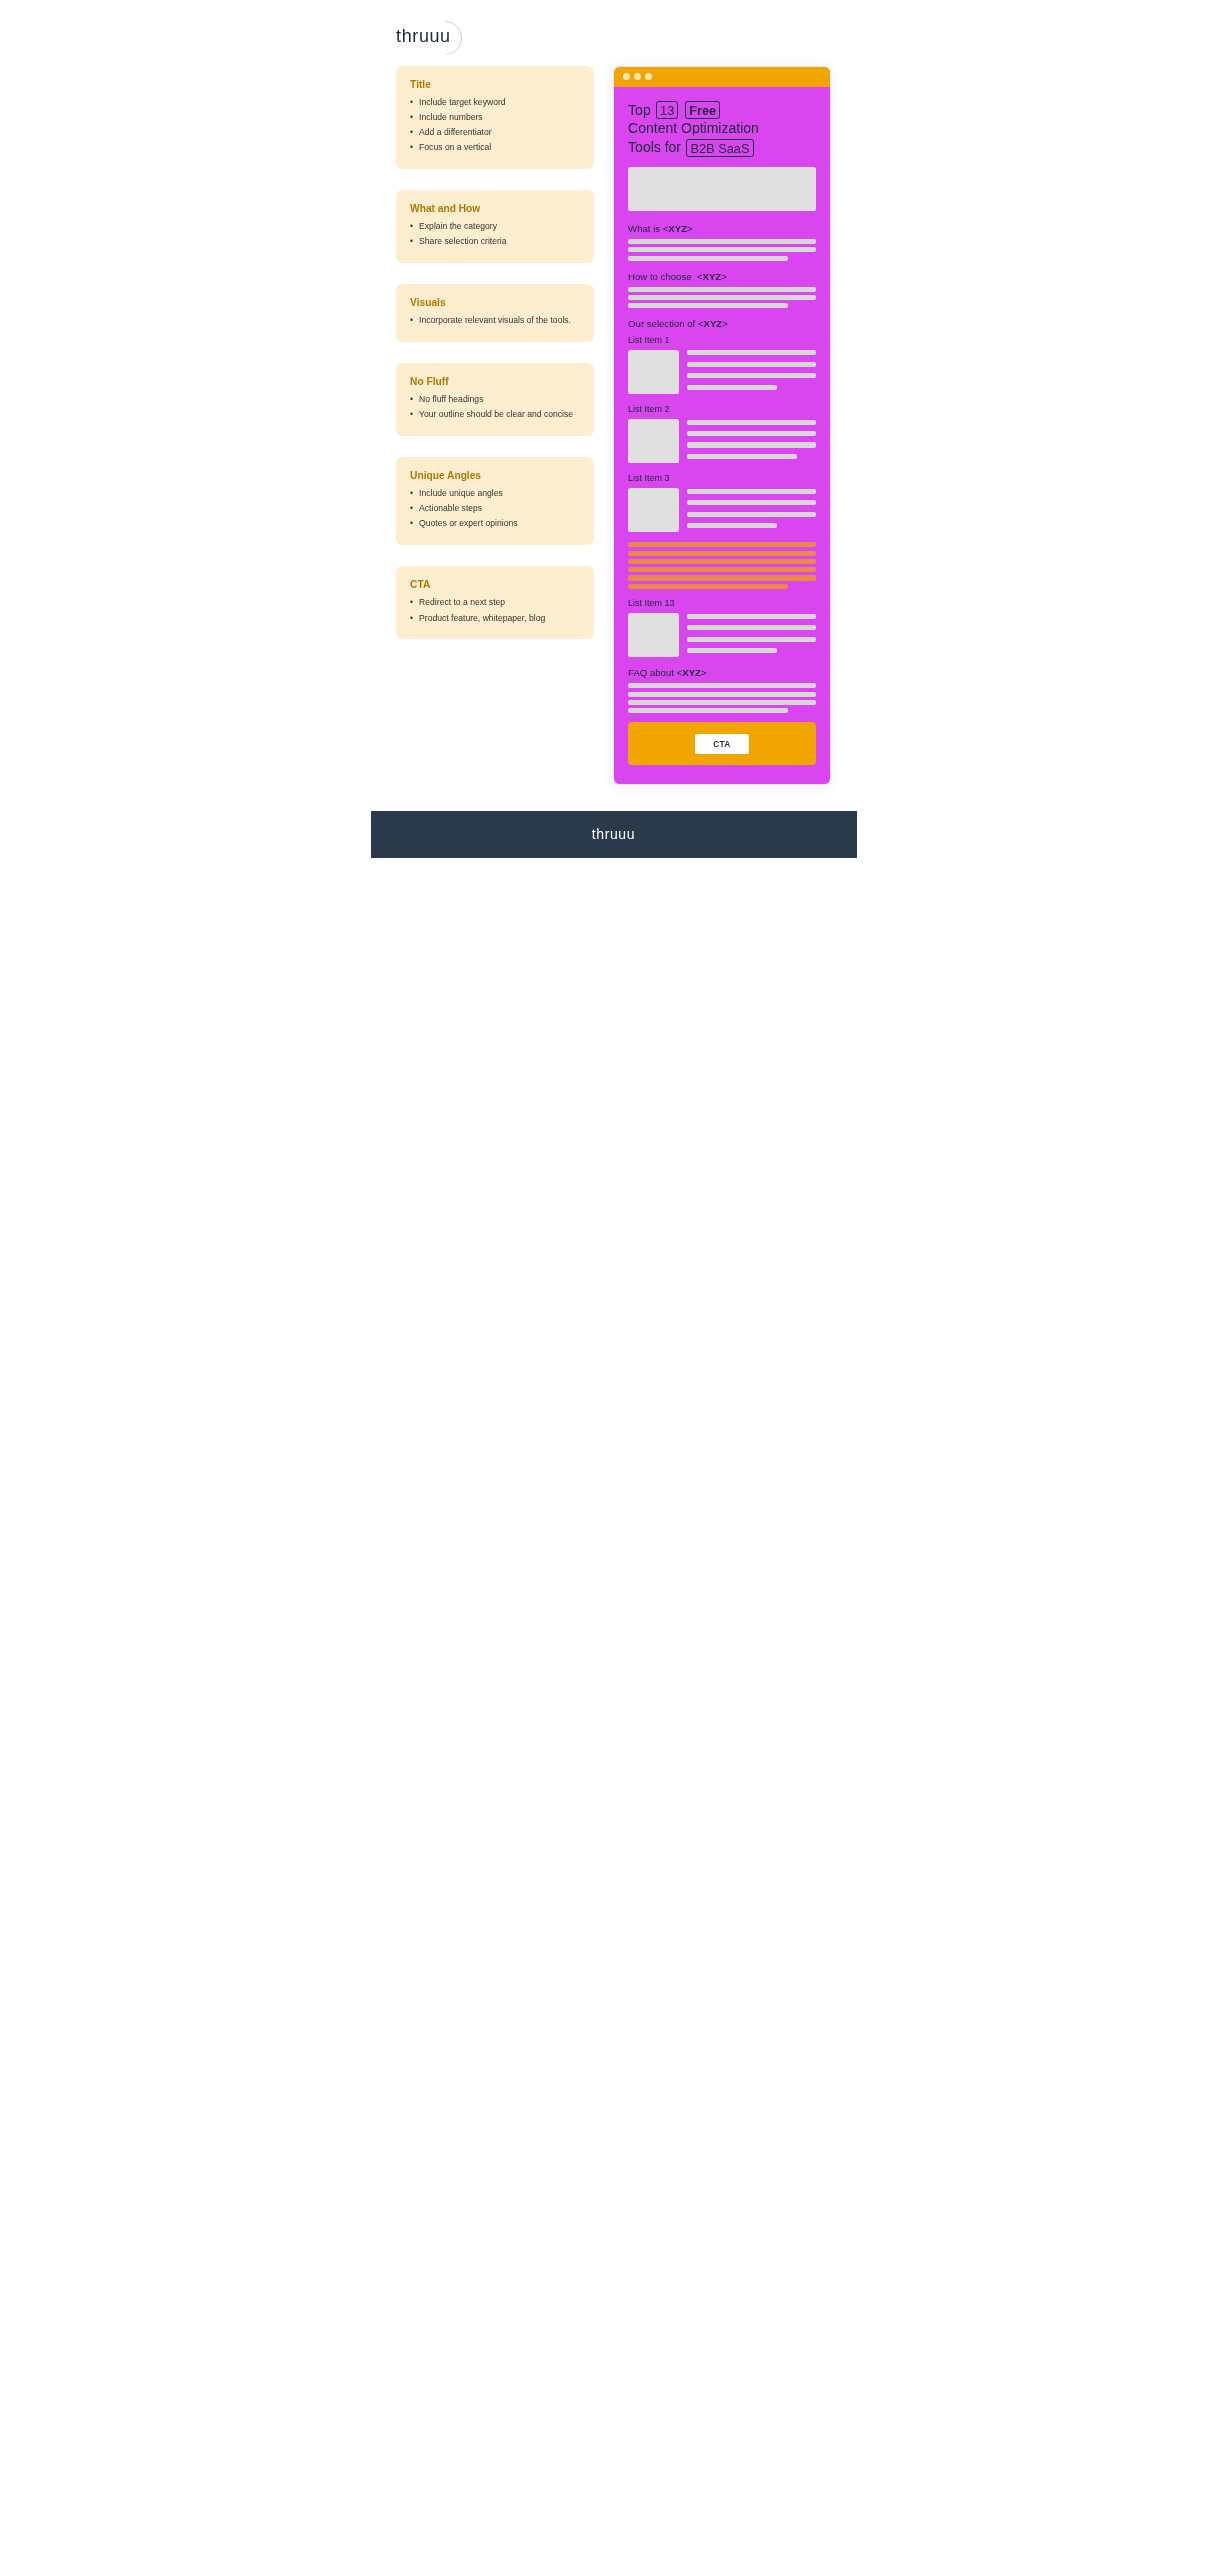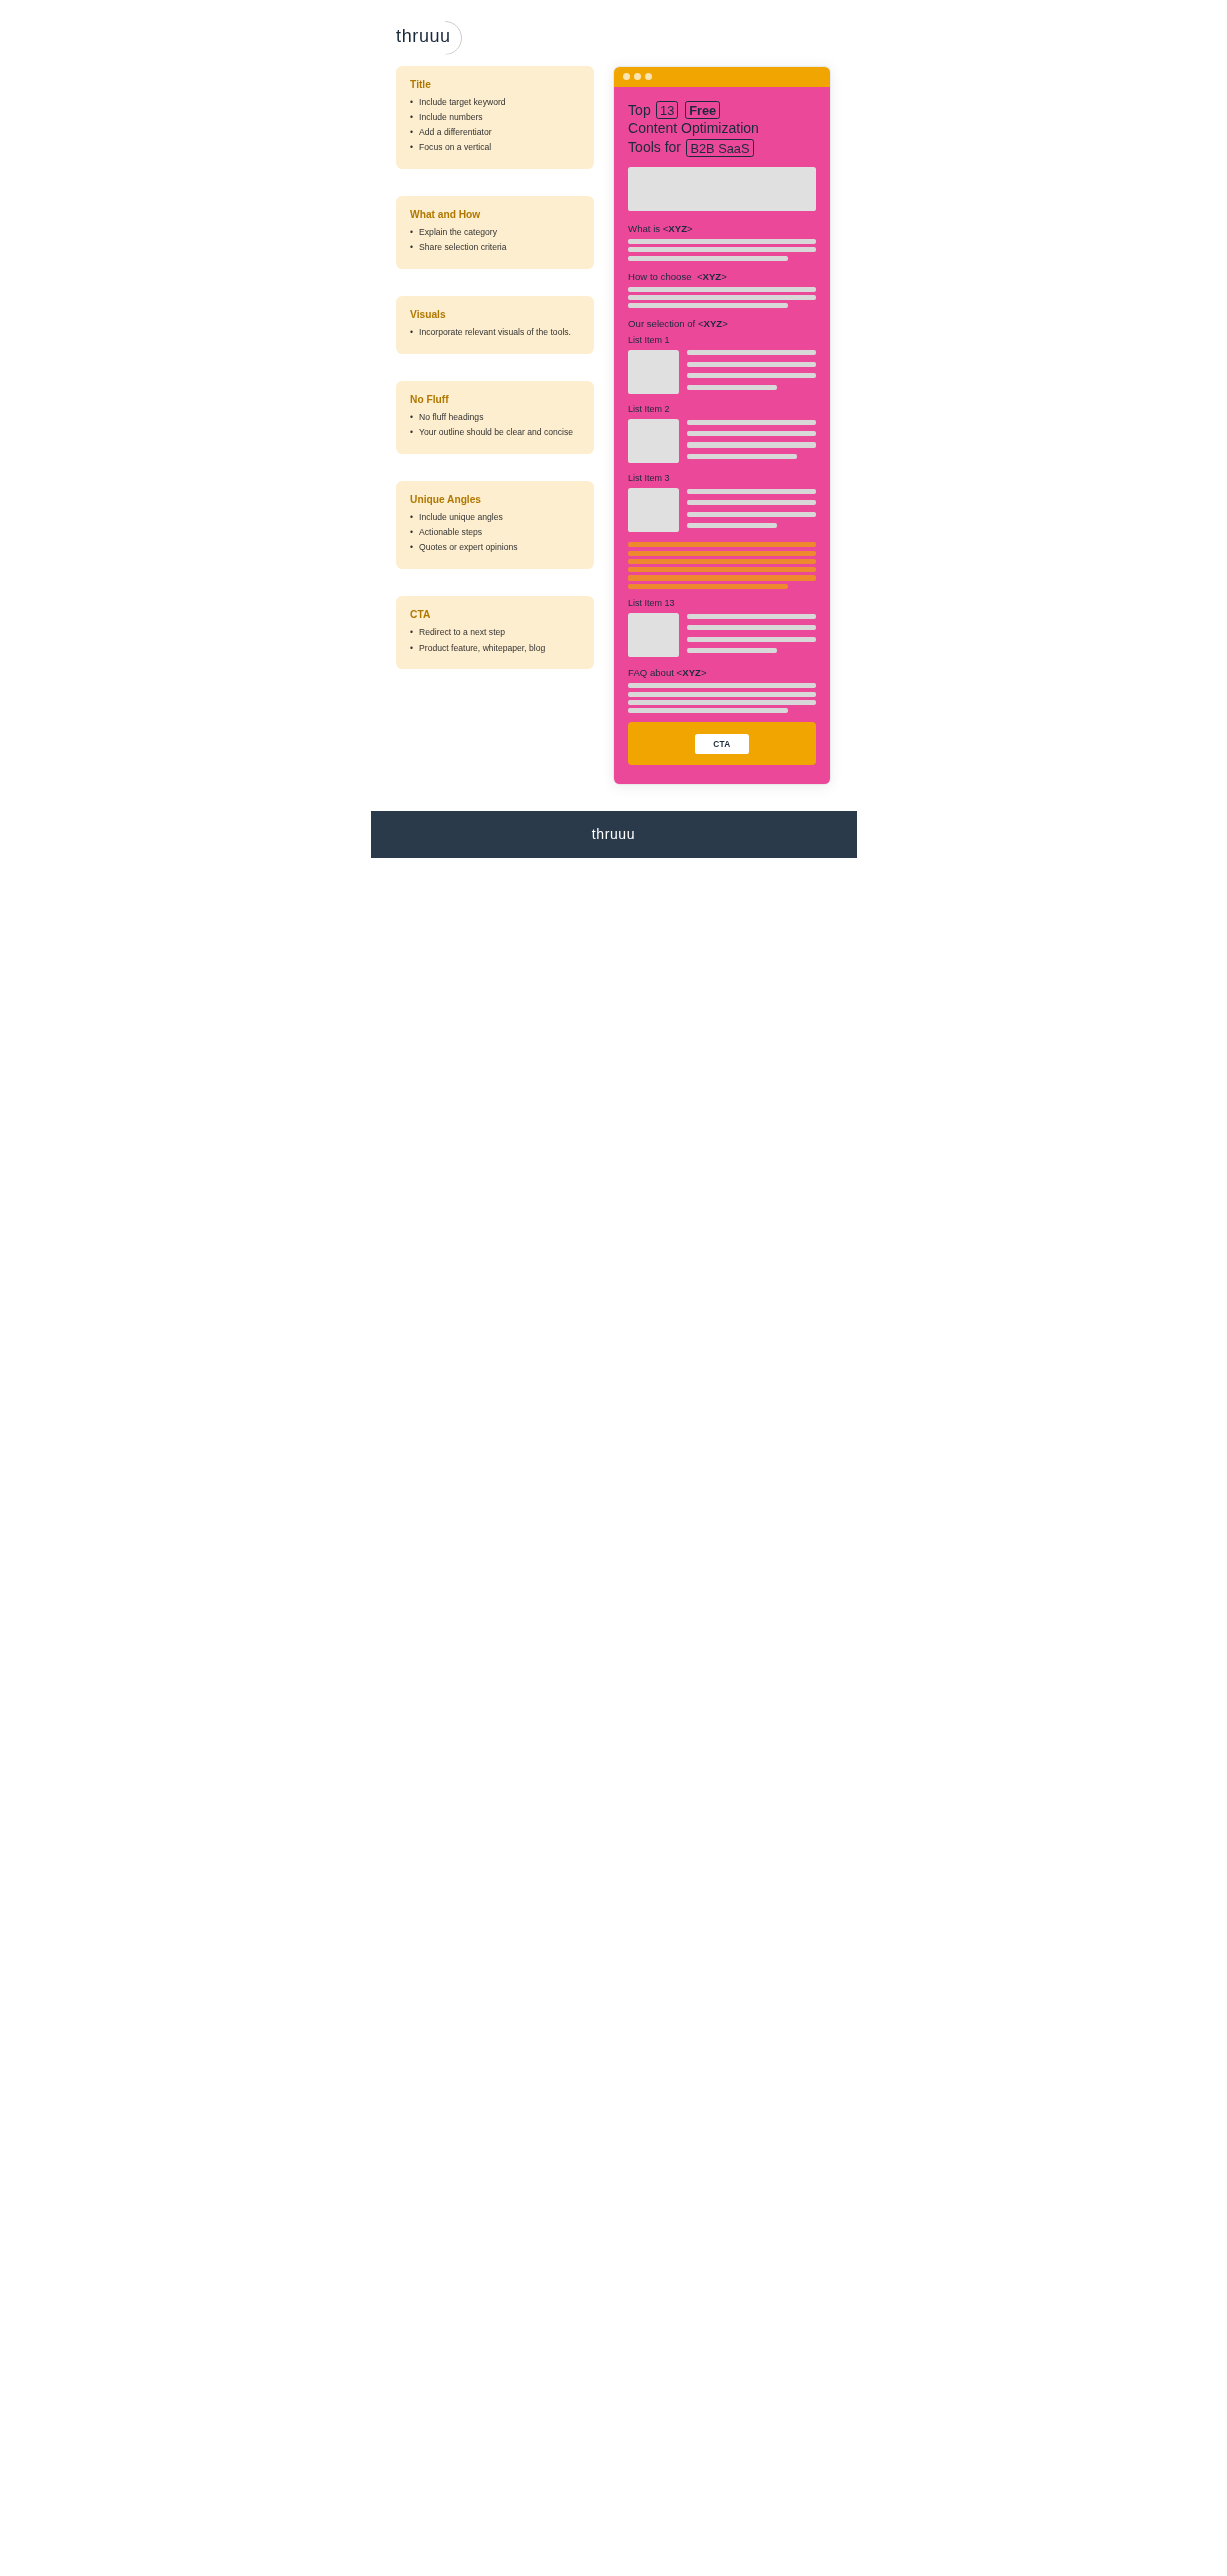--- a/index.html
+++ b/index.html
@@ -49,21 +49,21 @@
       gap: 19px;
       padding: 6.4px 25.6px 25.6px 25.6px;
     }
 
     
     .left-col {
       width: 198px;
       flex-shrink: 0;
       display: flex;
       flex-direction: column;
-      gap: 27px;
+      gap: 21px;
     }
 
     .card {
       background: #fdeecf;
       border-radius: 6.4px;
       padding: 12.8px 14px;
     }
     .card-title {
       font-size: 10.2px;
       font-weight: 700;
@@ -110,21 +110,21 @@
     }
     .dot {
       width: 7px;
       height: 7px;
       border-radius: 50%;
       background: #fff;
       opacity: 0.7;
     }
 
     .browser-content {
-      background: #ec4899;
+      background: #d946ef;
       padding: 14px 14px 19px 14px;
     }
 
     
     .article-title {
       font-size: 14px;
       color: #1a2a3a;
       font-weight: 400;
       line-height: 1.35;
       margin-bottom: 10.2px;

